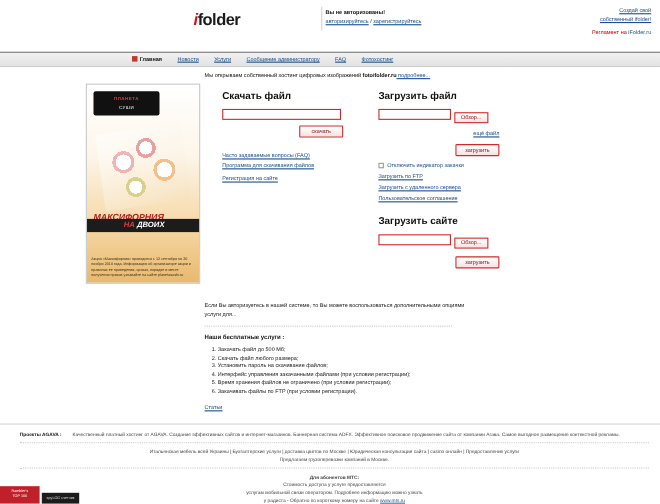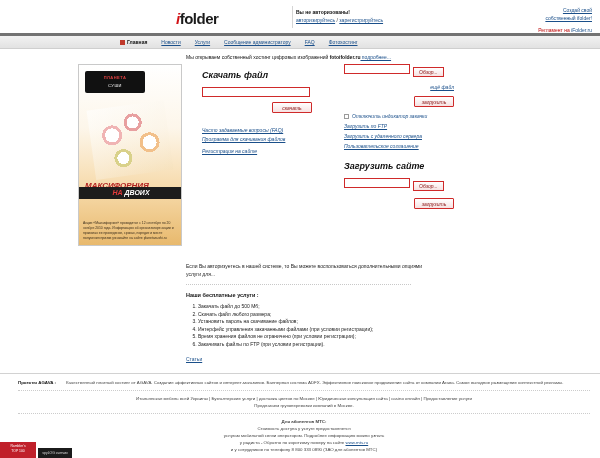--- a/index.html
+++ b/index.html
@@ -10,22 +10,22 @@
     font-family: "Liberation Sans", sans-serif;
     font-size: 5px;
     color: #333;
     overflow: hidden;
   }
   a { color: #1a4f8a; text-decoration: underline; }
 
   
   .header {
     position: relative;
-    height: 36px;
-    border-bottom: 3px solid #737373;
+    height: 48px;
+    border-bottom: 1px solid #737373;
   }
   .logo {
     position: absolute;
     left: 176px; top: 10px;
     font-size: 15px;
     font-weight: bold;
     color: #1b1b1b;
     letter-spacing: -0.5px;
   }
   .logo .i { color: #d21317; font-style: italic; }
@@ -160,21 +160,21 @@
     font-size: 3.4px;
     line-height: 5px;
     color: #3a2d1c;
   }
 
   .forms {
     display: flex;
     padding-left: 20px;
     gap: 24px;
   }
-  .col { width: 118px; font-style: italic; }
+  .col { width: 118px; }
   .col-title {
     font-size: 9px;
     font-weight: bold;
     color: #111;
     margin: 6px 0 7px 0;
   }
   .field {
     width: 108px; height: 10px;
     border: 1px solid #cf2a2a;
     background: #fff;
@@ -370,20 +370,21 @@
           <span class="btn">скачать</span>
         </div>
         <div class="links-list" style="margin-top:14px;">
           <a href="#">Часто задаваемые вопросы (FAQ)</a>
           <a href="#">Программа для скачивания файлов</a>
           <a href="#" style="margin-top:6px;">Регистрация на сайте</a>
         </div>
       </div>
 
       <div class="col">
+        <div class="col-title">Загрузить файл</div>
         <div class="browse-row">
           <span class="field short"></span><span class="browse-btn">Обзор...</span>
         </div>
         <a class="add-file" href="#">ещё файл</a>
         <div class="btn-row">
           <span class="btn">загрузить</span>
         </div>
         <div class="chk-row">
           <span class="chk"></span><span>Отключить индикатор закачки</span>
         </div>

